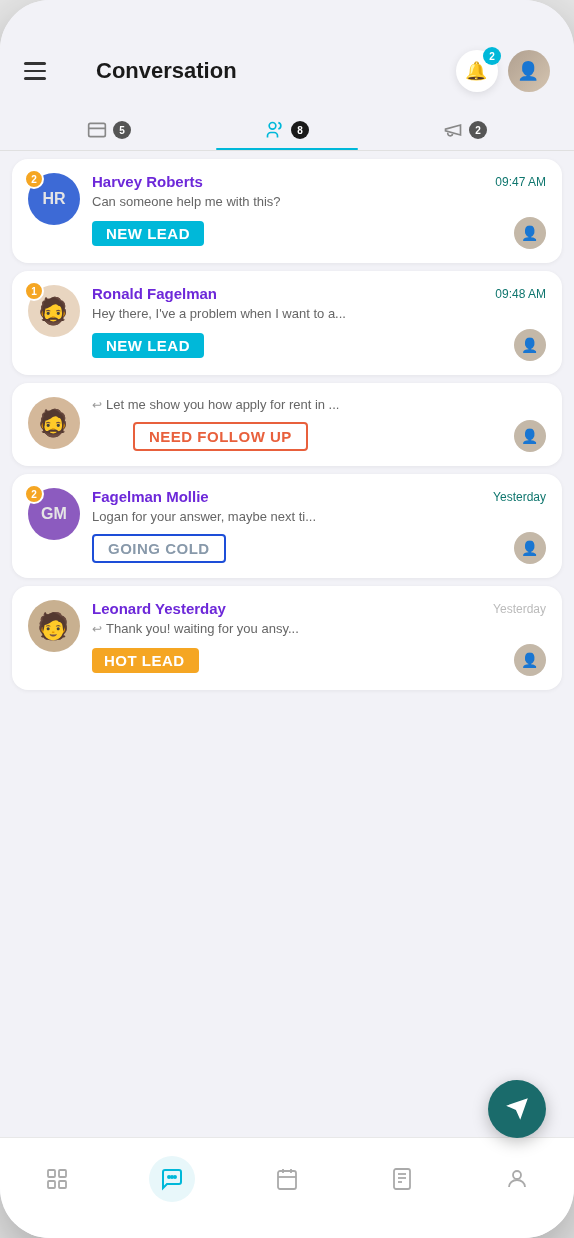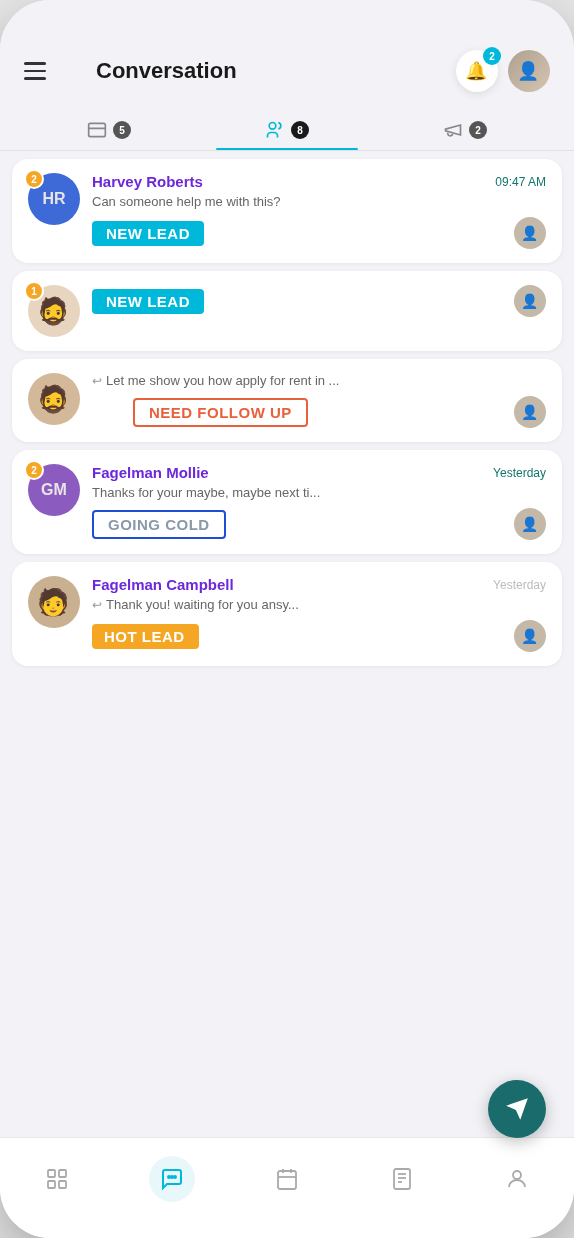--- a/index.html
+++ b/index.html
@@ -404,20 +404,25 @@
         </div>
       </div>
     </div>
 
     <div class="conv-item">
       <div class="avatar-wrap">
         <div class="avatar-img" style="background:#e8d5c0; font-size:26px;">🧔</div>
         <span class="unread-badge orange">1</span>
       </div>
       <div class="conv-content">
+        <div class="conv-top">
+          <span class="conv-name">Ronald Fagelman</span>
+          <span class="conv-time">09:48 AM</span>
+        </div>
+        <div class="conv-msg">Hey there, I've a problem when I want to a...</div>
         <div class="conv-footer">
           <span class="status-badge new-lead">NEW LEAD</span>
           <div class="assignee-avatar">👤</div>
         </div>
       </div>
     </div>
 
     <div class="conv-item">
       <div class="avatar-wrap">
         <div class="avatar-img" style="background:#d4b89a; font-size:26px;">🧔</div>
@@ -437,35 +442,35 @@
     <div class="conv-item">
       <div class="avatar-wrap">
         <div class="avatar avatar-gm">GM</div>
         <span class="unread-badge orange">2</span>
       </div>
       <div class="conv-content">
         <div class="conv-top">
           <span class="conv-name">Fagelman Mollie</span>
           <span class="conv-time">Yesterday</span>
         </div>
-        <div class="conv-msg">Thanks for your maybe, maybe next ti...</div>
+        <div class="conv-msg">Logan for your answer, maybe next ti...</div>
         <div class="conv-footer">
           <span class="status-badge going-cold">GOING COLD</span>
           <div class="assignee-avatar">👤</div>
         </div>
       </div>
     </div>
 
     <div class="conv-item">
       <div class="avatar-wrap">
         <div class="avatar-img" style="background:#c8b090; font-size:26px;">🧑</div>
       </div>
       <div class="conv-content">
         <div class="conv-top">
-          <span class="conv-name">Fagelman Campbell</span>
+          <span class="conv-name">Leonard Yesterday</span>
           <span class="conv-time" style="color:#bbb;">Yesterday</span>
         </div>
         <div class="conv-msg">
           <span class="reply-arrow">↩</span>
           Thank you! waiting for you ansy...
         </div>
         <div class="conv-footer">
           <span class="status-badge hot-lead">HOT LEAD</span>
           <div class="assignee-avatar">👤</div>
         </div>

